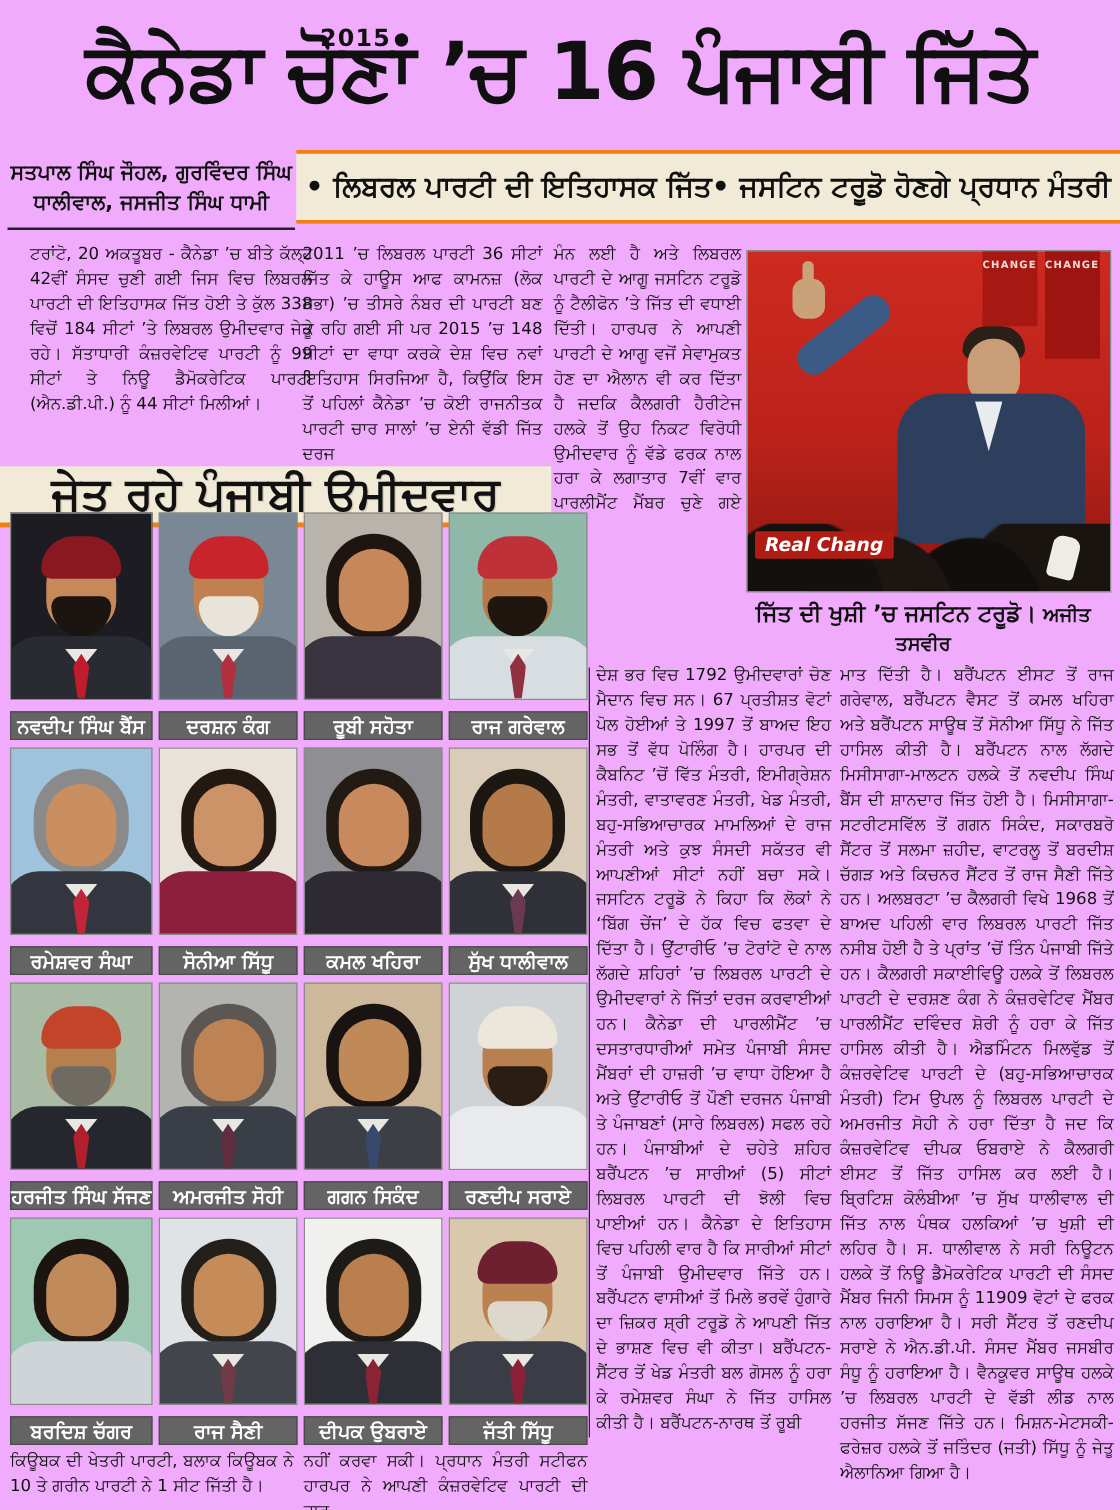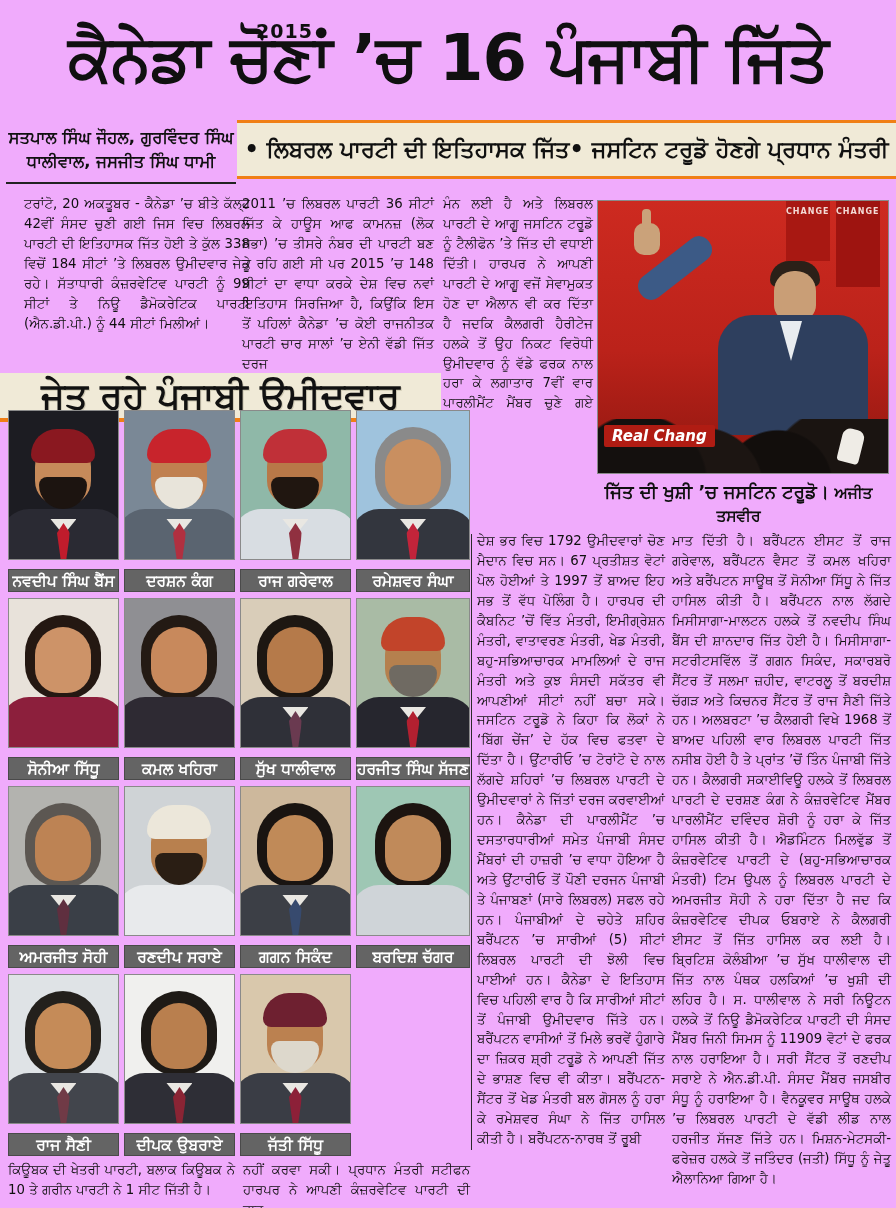--- a/index.html
+++ b/index.html
@@ -156,20 +156,28 @@
           <div class="av-head"></div>
           <div class="av-beard"></div>
           <div class="av-turban"></div>
           <div class="av-body"></div>
           <div class="av-collar"></div>
           <div class="av-tie"></div>
         </div>
       <div class="namebar">ਦਰਸ਼ਨ ਕੰਗ</div>
     </div>
     <div class="card">
+      <div class="photo no-turban no-beard no-tie" style="--bg: #b8b4ac; --hair: #1e1410; --skin: #c6875a; --suit: #3a3440;">
+          <div class="av-hair"></div>
+          <div class="av-head"></div>
+          <div class="av-body"></div>
+        </div>
+      <div class="namebar">ਰੂਬੀ ਸਹੋਤਾ</div>
+    </div>
+    <div class="card">
       <div class="photo no-hair" style="--bg: #8fb8a8; --turban: #c03038; --skin: #b87848; --beard: #201610; --suit: #d8dde2; --tie: #903040;">
           <div class="av-head"></div>
           <div class="av-beard"></div>
           <div class="av-turban"></div>
           <div class="av-body"></div>
           <div class="av-collar"></div>
           <div class="av-tie"></div>
         </div>
       <div class="namebar">ਰਾਜ ਗਰੇਵਾਲ</div>
     </div>
@@ -224,37 +232,37 @@
       <div class="photo no-turban no-beard" style="--bg: #b3b3af; --hair: #5c5752; --skin: #bd8354; --suit: #3a3f47; --tie: #5f2f3f;">
           <div class="av-hair"></div>
           <div class="av-head"></div>
           <div class="av-body"></div>
           <div class="av-collar"></div>
           <div class="av-tie"></div>
         </div>
       <div class="namebar">ਅਮਰਜੀਤ ਸੋਹੀ</div>
     </div>
     <div class="card">
+      <div class="photo no-turban no-beard" style="--bg: #cdb89c; --hair: #191411; --skin: #c08a58; --suit: #3c3f46; --tie: #374a6e;">
+          <div class="av-hair"></div>
+          <div class="av-head"></div>
+          <div class="av-body"></div>
+          <div class="av-collar"></div>
+          <div class="av-tie"></div>
+        </div>
+      <div class="namebar">ਗਗਨ ਸਿਕੰਦ</div>
+    </div>
+    <div class="card">
       <div class="photo no-hair no-tie" style="--bg: #cfd3d6; --turban: #ece7da; --skin: #b8804e; --beard: #2a1e14; --suit: #e8eaec;">
           <div class="av-head"></div>
           <div class="av-beard"></div>
           <div class="av-turban"></div>
           <div class="av-body"></div>
         </div>
       <div class="namebar">ਰਣਦੀਪ ਸਰਾਏ</div>
-    </div>
-    <div class="card">
-      <div class="photo no-turban no-beard" style="--bg: #cdb89c; --hair: #191411; --skin: #c08a58; --suit: #3c3f46; --tie: #374a6e;">
-          <div class="av-hair"></div>
-          <div class="av-head"></div>
-          <div class="av-body"></div>
-          <div class="av-collar"></div>
-          <div class="av-tie"></div>
-        </div>
-      <div class="namebar">ਗਗਨ ਸਿਕੰਦ</div>
     </div>
     <div class="card">
       <div class="photo no-turban no-beard no-tie" style="--bg: #9ec7b4; --hair: #1c1410; --skin: #c08a5a; --suit: #cfd4d8;">
           <div class="av-hair"></div>
           <div class="av-head"></div>
           <div class="av-body"></div>
         </div>
       <div class="namebar">ਬਰਦਿਸ਼ ਚੱਗਰ</div>
     </div>
     <div class="card">

